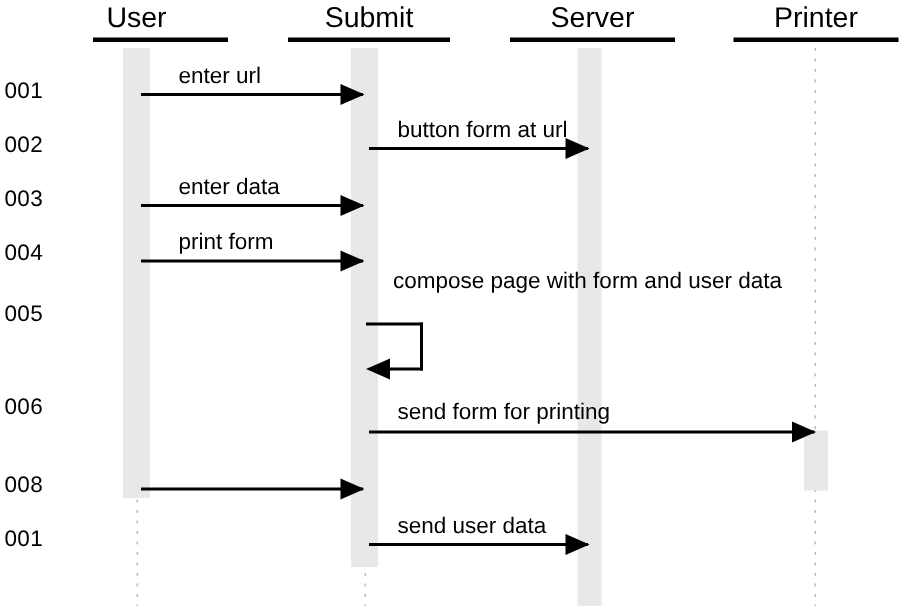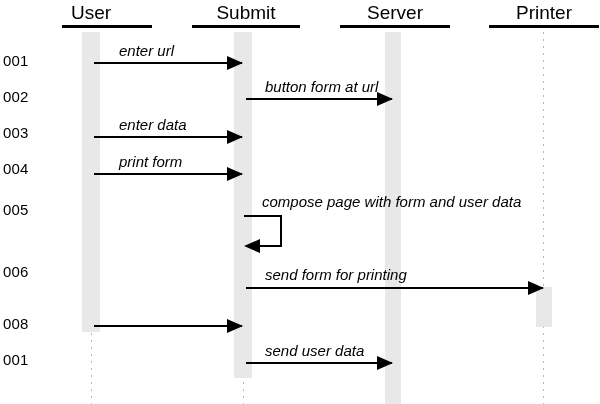--- a/index.html
+++ b/index.html
@@ -44,21 +44,21 @@
   .msg{position:absolute;height:2px;background:#000;}
   .msg .head{
     position:absolute;top:-6px;width:0;height:0;
     border-top:7px solid transparent;
     border-bottom:7px solid transparent;
   }
   .msg.right .head{right:-1px;border-left:16px solid #000;}
 
   .msglabel{
     position:absolute;font-size:15px;color:#000;
-    line-height:16px;white-space:nowrap;font-style:italic;
+    line-height:16px;white-space:nowrap;
   }
 
   
   .selfmsg{position:absolute;}
   .selfmsg .top,.selfmsg .bot{position:absolute;height:2px;background:#000;}
   .selfmsg .side{position:absolute;width:2px;background:#000;}
   .selfmsg .head{
     position:absolute;width:0;height:0;
     border-top:7px solid transparent;
     border-bottom:7px solid transparent;
@@ -122,21 +122,21 @@
   <div class="msglabel" style="left:119px;top:117px">enter data</div>
   <div class="msg right" style="left:94px;top:136px;width:148px">
     <span class="head"></span>
   </div>
 
   <div class="msglabel" style="left:119px;top:154px">print form</div>
   <div class="msg right" style="left:94px;top:173px;width:148px">
     <span class="head"></span>
   </div>
 
-  <div class="msglabel" style="left:262px;top:194px">compose page with form and user data</div>
+  <div class="msglabel" style="left:262px;top:180px">compose page with form and user data</div>
   <div class="selfmsg" style="left:244px;top:215px;width:40px;height:34px">
     <span class="top" style="left:0px;top:0px;width:38px"></span>
     <span class="side" style="left:36px;top:0px;height:32px"></span>
     <span class="bot" style="left:14px;top:30px;width:24px"></span>
     <span class="head" style="left:0px;top:24px"></span>
   </div>
 
   <div class="msglabel" style="left:265px;top:267px">send form for printing</div>
   <div class="msg right" style="left:246px;top:287px;width:297px">
     <span class="head"></span>

